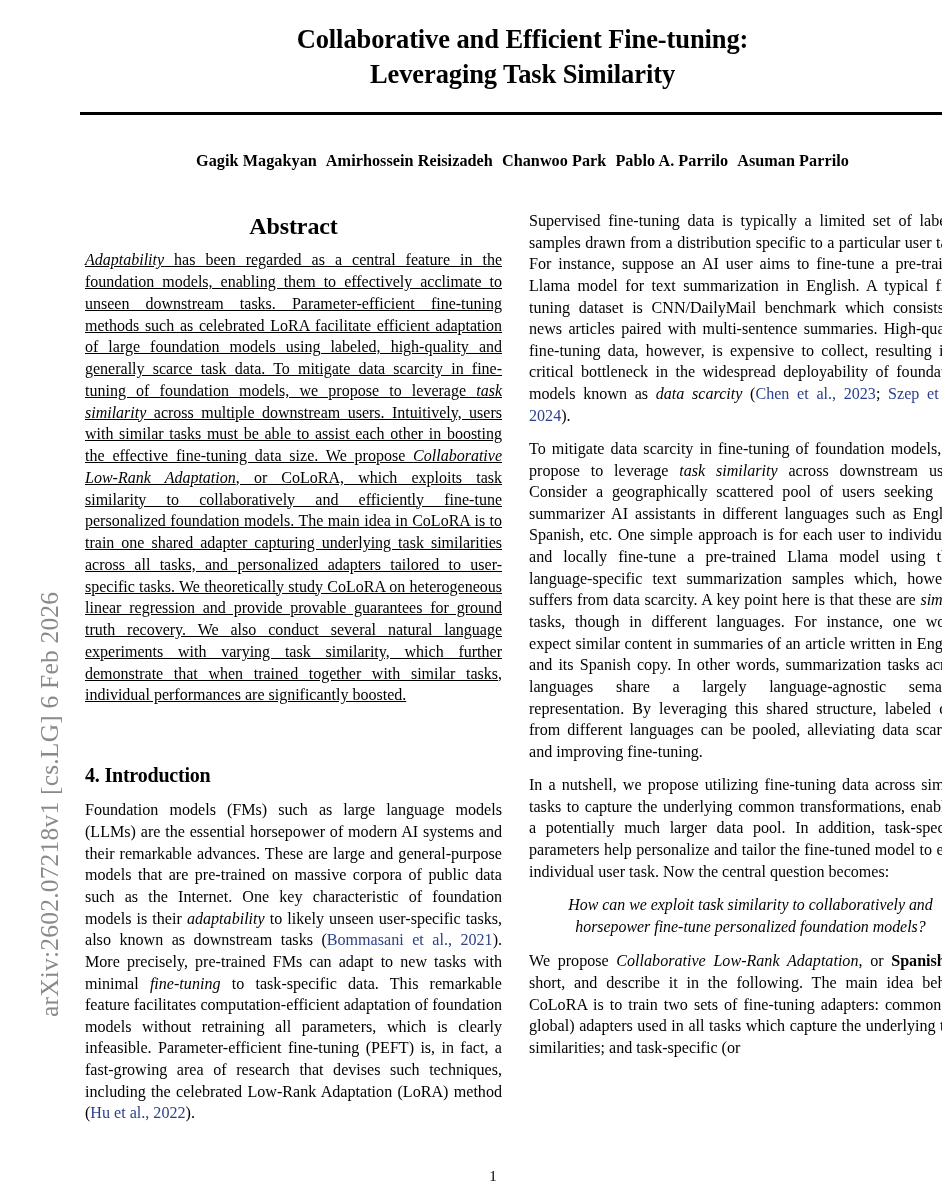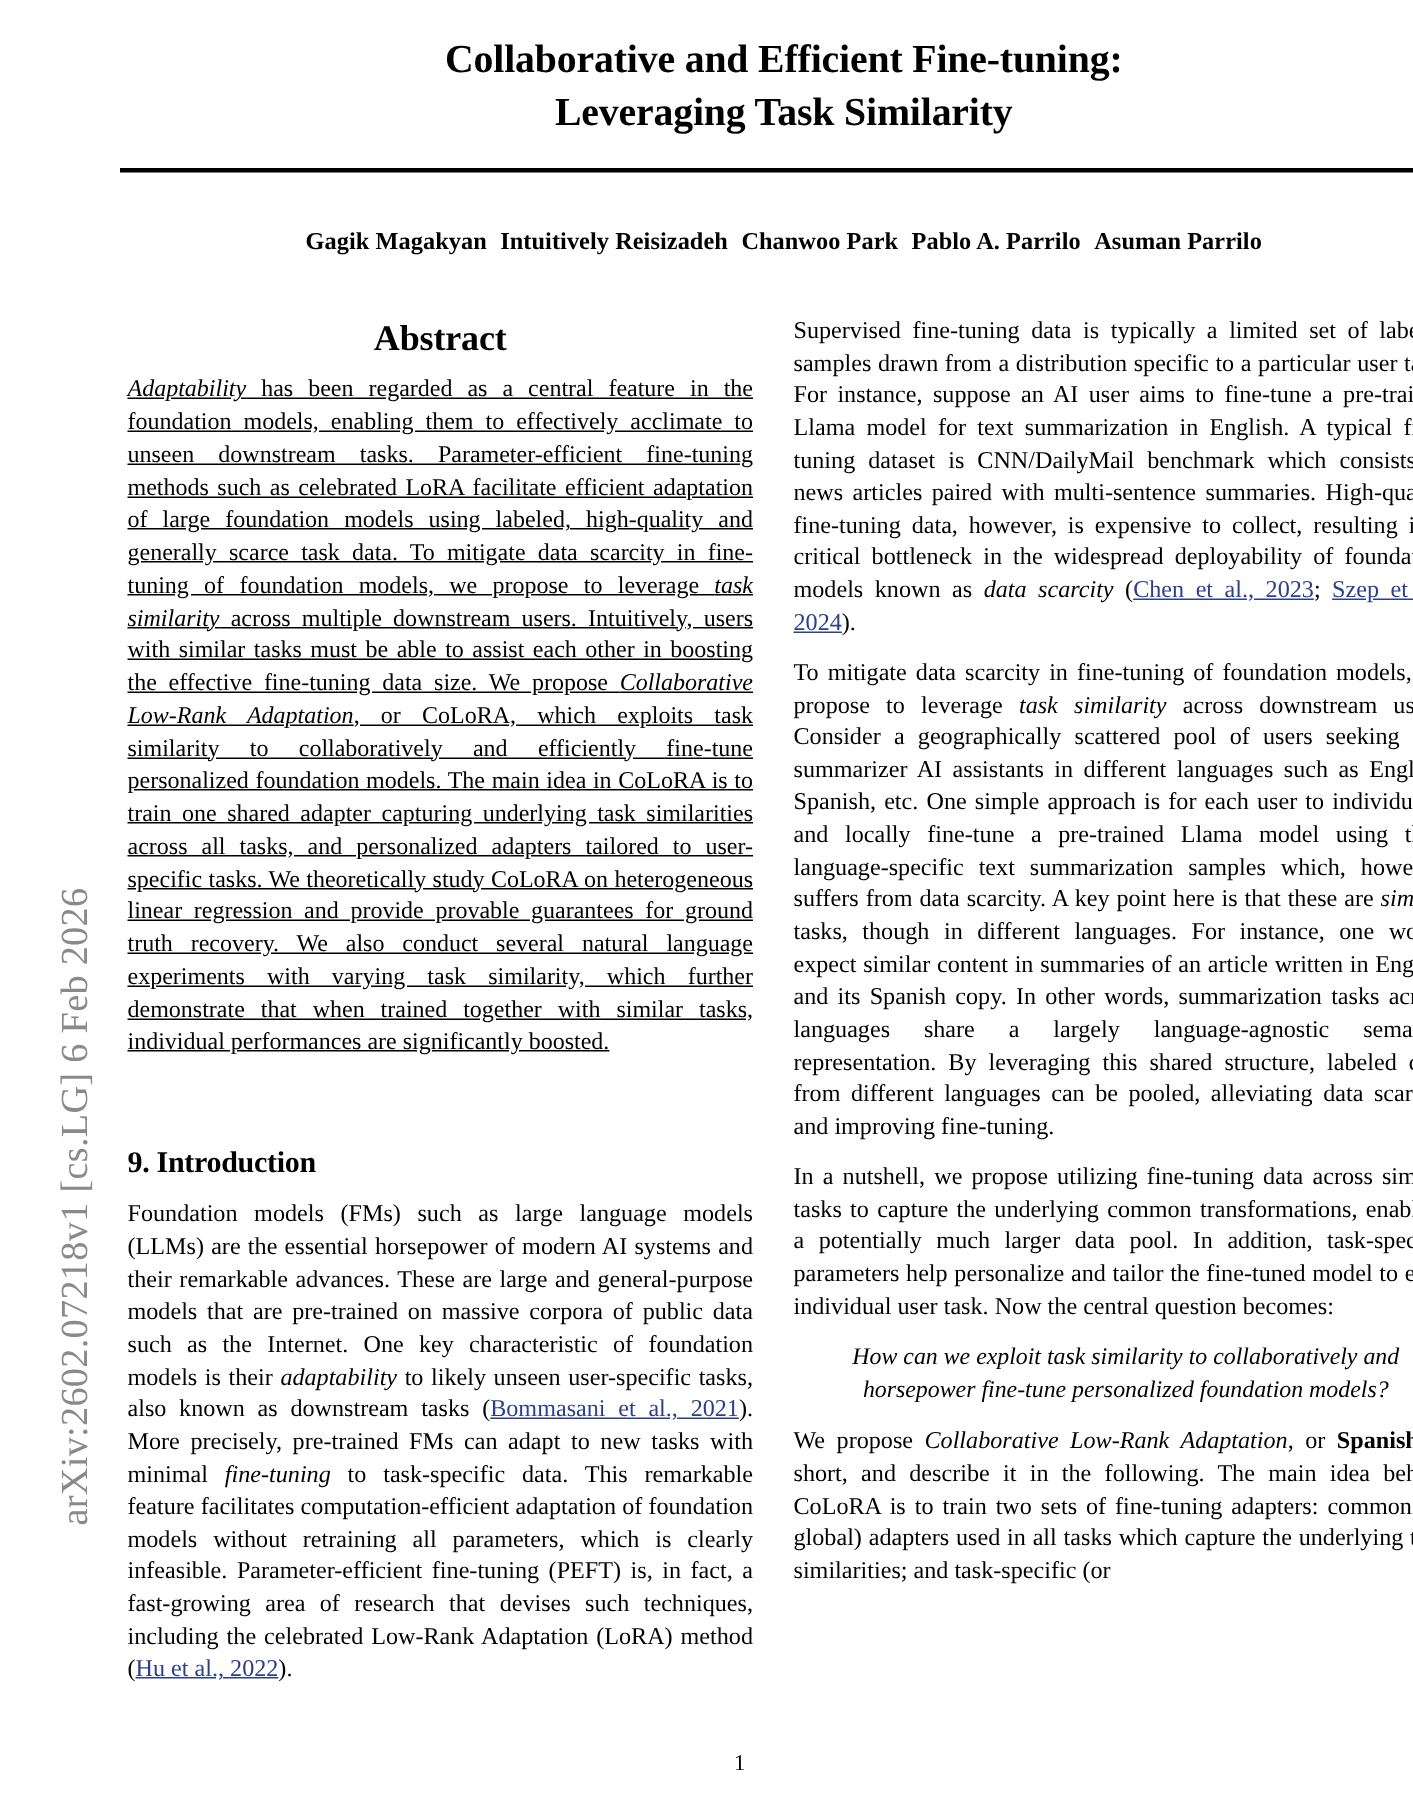--- a/index.html
+++ b/index.html
@@ -127,21 +127,21 @@
   p:last-child { margin-bottom: 0; }
 
   .abstract-body {
     font-size: 16px;
     line-height: 1.36;
     text-decoration: underline;
   }
 
   .it { font-style: italic; }
   .bd { font-weight: bold; }
-  .cite { color: #2b3f8c; text-decoration: underline; }
+  .cite { color: #2b3f8c; }
 
   .quote-q {
     margin: 4px 0 13px 0;
     padding: 0 10px 0 16px;
     font-style: italic;
     font-size: 15.9px;
     line-height: 1.36;
     text-align: center;
   }
 
@@ -168,32 +168,32 @@
   <div id="title-block">
     <div id="paper-title">
       <span class="tline">Collaborative and Efficient Fine-tuning:</span>
       <span class="tline">Leveraging Task Similarity</span>
     </div>
   </div>
 
   <div id="rule-top"></div>
 
   <div id="authors">
-    <span class="author">Gagik Magakyan</span><span class="sep"></span><span class="author">Intuitively Reisizadeh</span><span class="sep"></span><span class="author">Chanwoo Park</span><span class="sep"></span><span class="author">Pablo A. Parrilo</span><span class="sep"></span><span class="author">Asuman Parrilo</span>
+    <span class="author">Gagik Magakyan</span><span class="sep"></span><span class="author">Amirhossein Reisizadeh</span><span class="sep"></span><span class="author">Chanwoo Park</span><span class="sep"></span><span class="author">Pablo A. Parrilo</span><span class="sep"></span><span class="author">Asuman Parrilo</span>
   </div>
 
   <div class="col" id="col-left">
 
     <h2 class="abstract-head">Abstract</h2>
 
     <p class="abstract-body"><span class="it">Adaptability</span><span> has been regarded as a central feature in the foundation models, enabling them to effectively acclimate to unseen downstream tasks. Parameter-efficient fine-tuning methods such as celebrated LoRA facilitate efficient adaptation of large foundation models using labeled, high-quality and generally scarce task data. To mitigate data scarcity in fine-tuning of foundation models, we propose to leverage </span><span class="it">task similarity</span><span> across multiple downstream users. Intuitively, users with similar tasks must be able to assist each other in boosting the effective fine-tuning data size. We propose </span><span class="it">Collaborative Low-Rank Adaptation</span><span>, or CoLoRA, which exploits task similarity to collaboratively and efficiently fine-tune personalized foundation models. The main idea in CoLoRA is to train one shared adapter capturing underlying task similarities across all tasks, and personalized adapters tailored to user-specific tasks. We theoretically study CoLoRA on heterogeneous linear regression and provide provable guarantees for ground truth recovery. We also conduct several natural language experiments with varying task similarity, which further demonstrate that when trained together with similar tasks, individual performances are significantly boosted.</span></p>
 
     <div id="gap-before-intro"></div>
 
-    <h2 class="section-head">9. Introduction</h2>
+    <h2 class="section-head">4. Introduction</h2>
 
     <p><span>Foundation models (FMs) such as large language models (LLMs) are the essential horsepower of modern AI systems and their remarkable advances. These are large and general-purpose models that are pre-trained on massive corpora of public data such as the Internet. One key characteristic of foundation models is their </span><span class="it">adaptability</span><span> to likely unseen user-specific tasks, also known as downstream tasks (</span><span class="cite">Bommasani et al., 2021</span><span>). More precisely, pre-trained FMs can adapt to new tasks with minimal </span><span class="it">fine-tuning</span><span> to task-specific data. This remarkable feature facilitates computation-efficient adaptation of foundation models without retraining all parameters, which is clearly infeasible. Parameter-efficient fine-tuning (PEFT) is, in fact, a fast-growing area of research that devises such techniques, including the celebrated Low-Rank Adaptation (LoRA) method (</span><span class="cite">Hu et al., 2022</span><span>).</span></p>
 
   </div>
 
   <div class="col" id="col-right">
 
     <p><span>Supervised fine-tuning data is typically a limited set of labeled samples drawn from a distribution specific to a particular user task. For instance, suppose an AI user aims to fine-tune a pre-trained Llama model for text summarization in English. A typical fine-tuning dataset is CNN/DailyMail benchmark which consists of news articles paired with multi-sentence summaries. High-quality fine-tuning data, however, is expensive to collect, resulting in a critical bottleneck in the widespread deployability of foundation models known as </span><span class="it">data scarcity</span><span> (</span><span class="cite">Chen et al., 2023</span><span>; </span><span class="cite">Szep et al., 2024</span><span>).</span></p>
 
     <p><span>To mitigate data scarcity in fine-tuning of foundation models, we propose to leverage </span><span class="it">task similarity</span><span> across downstream users. Consider a geographically scattered pool of users seeking text summarizer AI assistants in different languages such as English, Spanish, etc. One simple approach is for each user to individually and locally fine-tune a pre-trained Llama model using their language-specific text summarization samples which, however, suffers from data scarcity. A key point here is that these are </span><span class="it">similar</span><span> tasks, though in different languages. For instance, one would expect similar content in summaries of an article written in English and its Spanish copy. In other words, summarization tasks across languages share a largely language-agnostic semantic representation. By leveraging this shared structure, labeled data from different languages can be pooled, alleviating data scarcity and improving fine-tuning.</span></p>

